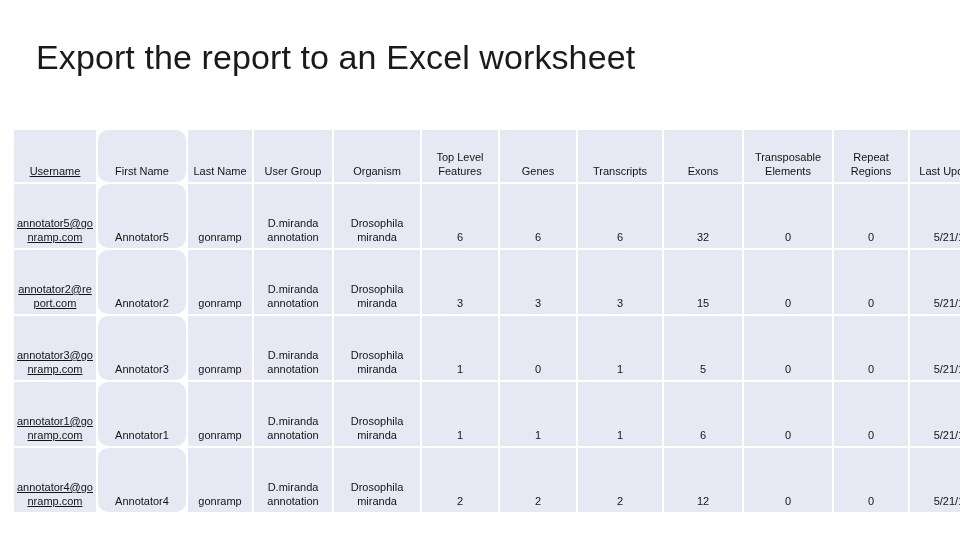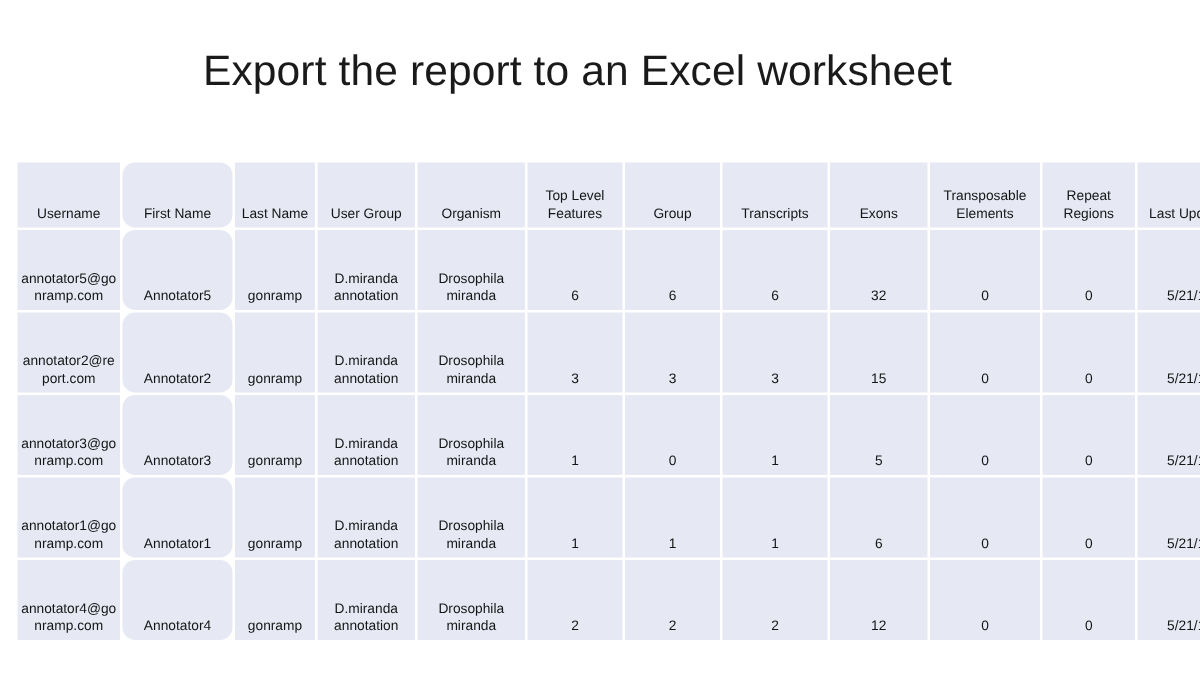--- a/index.html
+++ b/index.html
@@ -14,30 +14,29 @@
     overflow: hidden;
   }
   .slide {
     position: relative;
     width: 960px;
     height: 540px;
     background: #ffffff;
   }
   .slide-title {
     position: absolute;
-    left: 12px;
+    left: 36px;
     top: 38px;
     width: 900px;
     font-size: 34px;
     font-weight: 400;
     color: #1a1a1a;
     letter-spacing: 0.1px;
     line-height: 1.15;
     white-space: nowrap;
-    text-align: center;
   }
   .table-wrap {
     position: absolute;
     left: 12px;
     top: 128px;
     width: 926px;
   }
   table.report {
     border-collapse: separate;
     border-spacing: 2px;
@@ -59,21 +58,21 @@
     overflow-wrap: break-word;
     border: none;
   }
   table.report thead th {
     height: 46px;
   }
   table.report tbody td {
     height: 58px;
   }
   
-  .c0  { width: 78px; }
+  .c0  { width: 78px; text-decoration: underline; }
   .c1  { width: 84px; border-radius: 10px; }
   .c2  { width: 60px; margin-left: 44px; }
   .c3  { width: 74px; }
   .c4  { width: 82px; }
   .c5  { width: 72px; margin-left: 36px; }
   .c6  { width: 72px; }
   .c7  { width: 80px; }
   .c8  { width: 74px; }
   .c9  { width: 84px; }
   .c10 { width: 70px; }
@@ -92,21 +91,21 @@
   <div class="table-wrap">
     <table class="report">
       <thead>
         <tr>
           <th class="c0">Username</th>
           <th class="c1">First Name</th>
           <th class="c2">Last Name</th>
           <th class="c3">User Group</th>
           <th class="c4">Organism</th>
           <th class="c5">Top Level Features</th>
-          <th class="c6">Group</th>
+          <th class="c6">Genes</th>
           <th class="c7">Transcripts</th>
           <th class="c8">Exons</th>
           <th class="c9">Transposable Elements</th>
           <th class="c10">Repeat Regions</th>
           <th class="c11">Last Updated</th>
         </tr>
       </thead>
       <tbody>
         <tr>
           <td class="c0 wrapmail">annotator5@gonramp.com</td>

